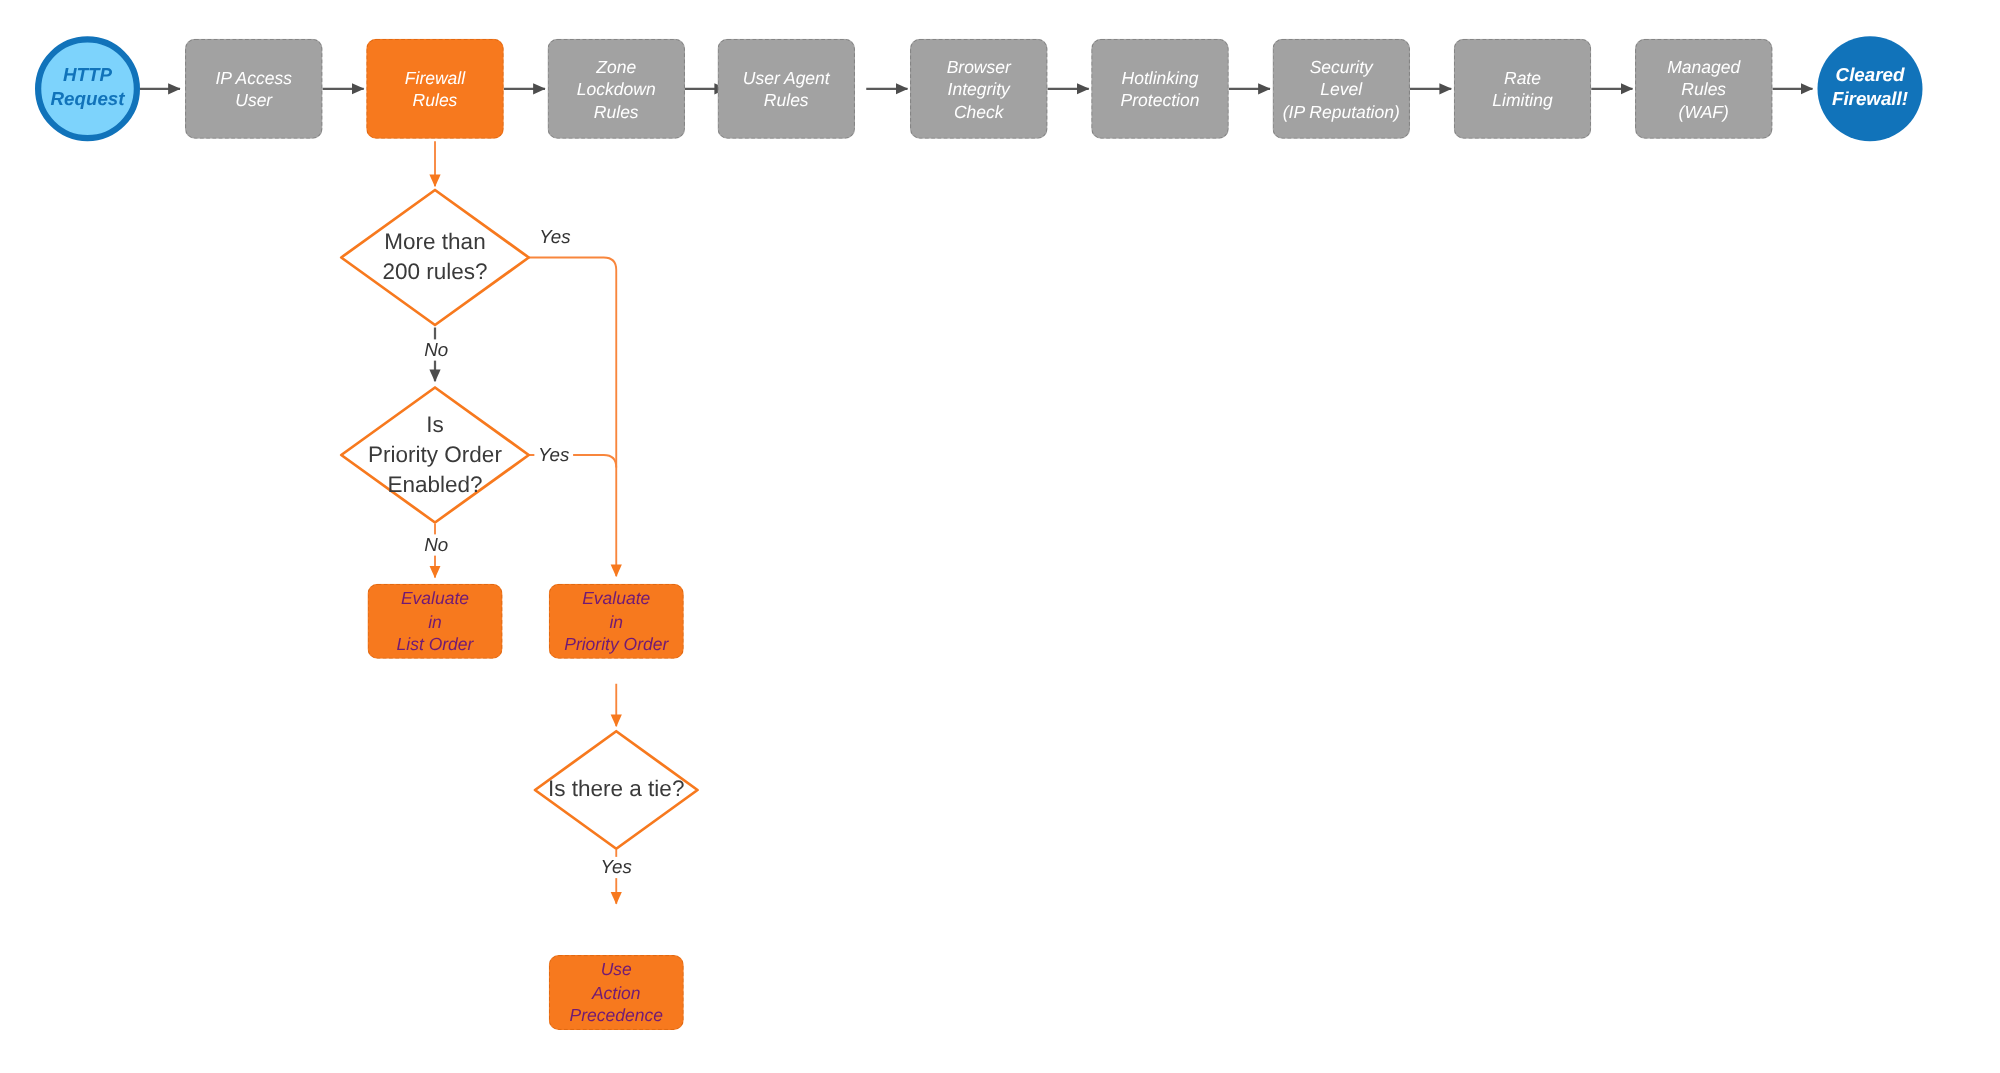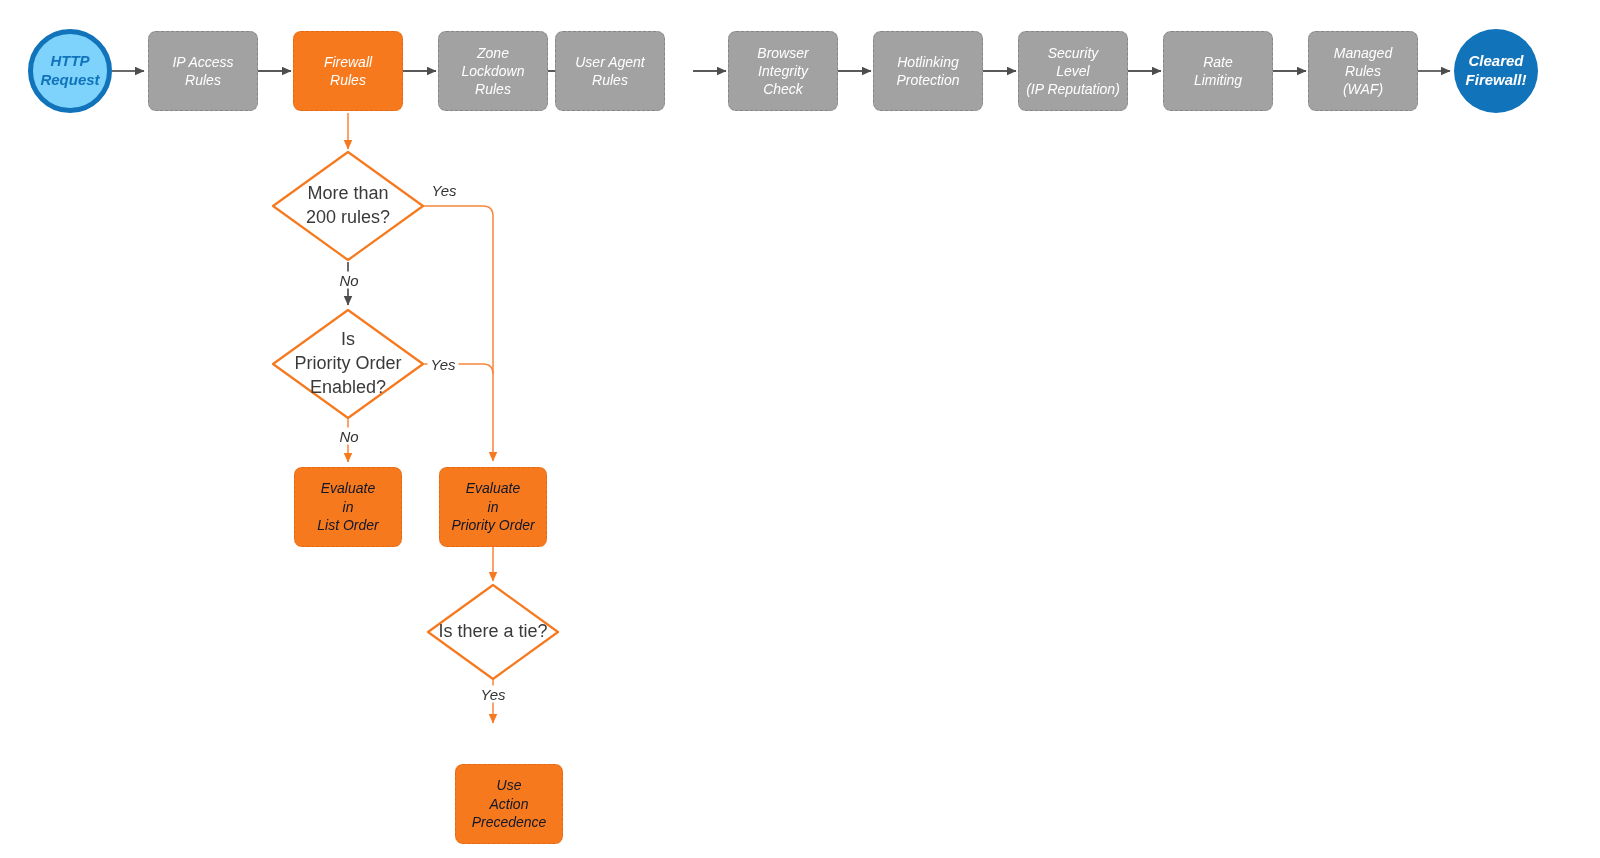--- a/index.html
+++ b/index.html
@@ -33,30 +33,30 @@
     font-size: 14px;
     line-height: 1.3;
     white-space: pre-line;
   }
   .pnode.gray   { background: #a2a2a2; border: 1px dashed rgba(110,110,110,0.55); }
   .pnode.orange { background: #f7791e; border: 1px dashed rgba(210,95,10,0.6); }
 
   .action {
     position: absolute;
     width: 108px;
-    height: 80px;
+    height: 60px;
     box-sizing: border-box;
     border-radius: 8px;
     background: #f7791e;
     border: 1px dashed rgba(210,95,10,0.6);
     display: flex;
     align-items: center;
     justify-content: center;
     text-align: center;
-    color: #0f172a;
+    color: #701a75;
     font-style: italic;
     font-size: 14px;
     line-height: 1.32;
     white-space: pre-line;
   }
 
   .circle-node {
     position: absolute;
     top: 29px;
     width: 84px;
@@ -134,27 +134,27 @@
     <path class="diamond" d="M348 310 L423 364 L348 418 L273 364 Z"></path>
     <path class="diamond" d="M493 585 L558 632 L493 679 L428 632 Z"></path>
   </svg>
 
   <div class="circle-node start">HTTP
 Request</div>
   <div class="circle-node end">Cleared
 Firewall!</div>
 
   <div class="pnode gray" style="left:148px">IP Access
-Rules</div>
+User</div>
   <div class="pnode orange" style="left:293px">Firewall
 Rules</div>
   <div class="pnode gray" style="left:438px">Zone
 Lockdown
 Rules</div>
-  <div class="pnode gray" style="left:555px">User Agent
+  <div class="pnode gray" style="left:574px">User Agent
 Rules</div>
   <div class="pnode gray" style="left:728px">Browser
 Integrity
 Check</div>
   <div class="pnode gray" style="left:873px">Hotlinking
 Protection</div>
   <div class="pnode gray" style="left:1018px">Security
 Level
 (IP Reputation)</div>
   <div class="pnode gray" style="left:1163px">Rate
@@ -169,21 +169,21 @@
 Priority Order
 Enabled?</div>
   <div class="dlabel" style="left:493px; top:632px; width:140px;">Is there a tie?</div>
 
   <div class="action" style="left:294px; top:467px;">Evaluate
 in
 List Order</div>
   <div class="action" style="left:439px; top:467px;">Evaluate
 in
 Priority Order</div>
-  <div class="action" style="left:439px; top:764px;margin-left:16px;">Use
+  <div class="action" style="left:439px; top:764px;">Use
 Action
 Precedence</div>
 
   <div class="edge-label" style="left:444px; top:190px;">Yes</div>
   <div class="edge-label" style="left:349px; top:280px;">No</div>
   <div class="edge-label" style="left:443px; top:364px;">Yes</div>
   <div class="edge-label" style="left:349px; top:436px;">No</div>
   <div class="edge-label" style="left:493px; top:694px;">Yes</div>
 
 </div>

